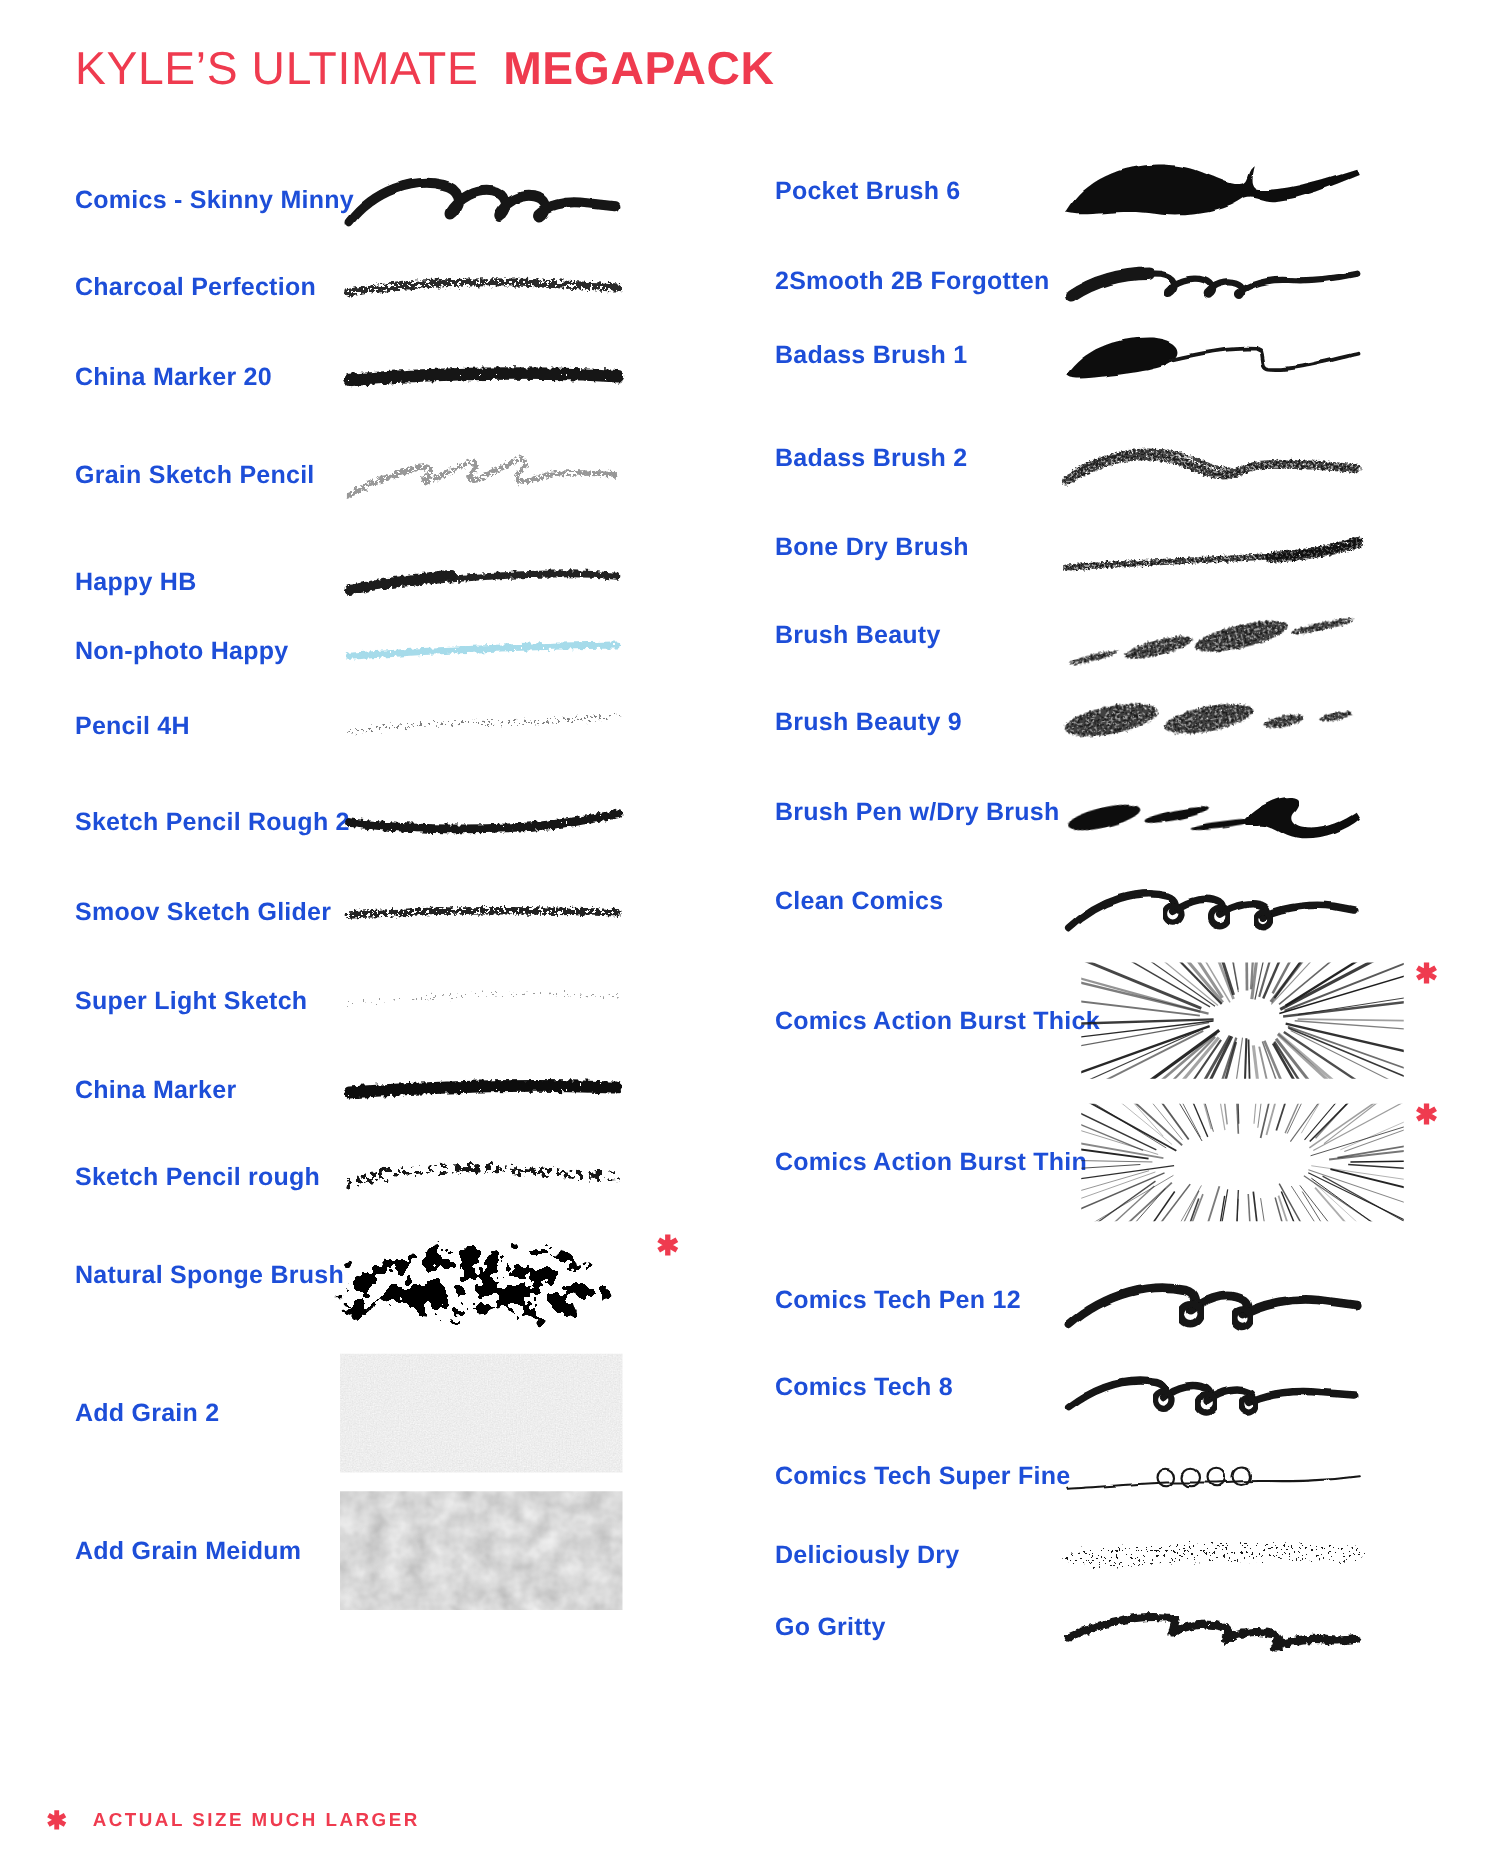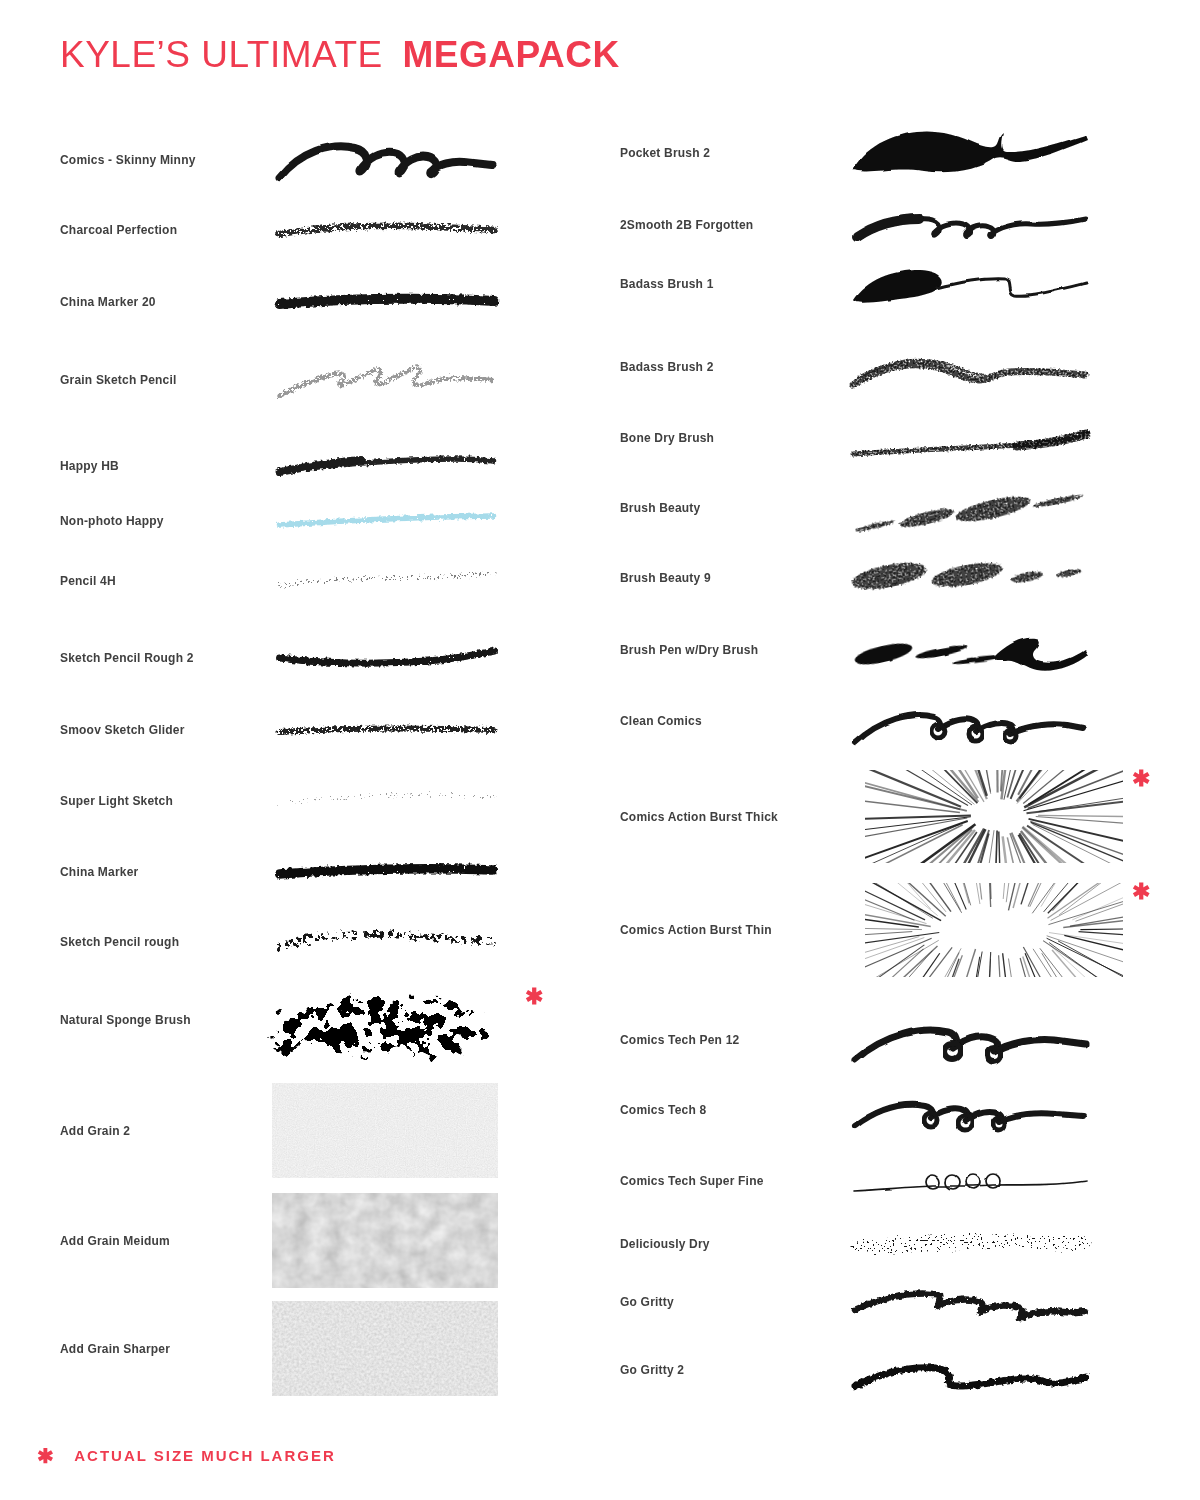--- a/index.html
+++ b/index.html
@@ -7,21 +7,21 @@
         font-family:"Liberation Sans",sans-serif;overflow:hidden;}
   #title{position:absolute;left:60px;top:34px;font-size:37px;letter-spacing:.5px;
          color:#EF3B4F;white-space:nowrap;text-align:center;}
   #title .reg{font-weight:400;}
   #title .bold{font-weight:700;margin-left:9px;}
   .col{position:absolute;top:0;height:1500px;}
   #col-left{left:60px;width:540px;}
   #col-right{left:620px;width:566px;}
   .row{position:absolute;left:0;width:100%;}
   .label{position:absolute;left:0;top:50%;transform:translateY(-50%);
-         font-weight:700;font-size:12px;color:#404040;letter-spacing:.2px;line-height:1.2;
+         font-weight:700;font-size:20px;color:#1d4ed8;letter-spacing:.2px;line-height:1.2;
          white-space:nowrap;}
   .sample{position:absolute;top:0;display:block;}
   .asterisk{position:absolute;color:#EF3B4F;font-size:22px;font-weight:700;line-height:1;}
   #footnote{position:absolute;left:0;top:1444px;width:100%;color:#EF3B4F;padding-left:37px;}
   #footnote .mark{font-size:20px;font-weight:700;vertical-align:-2px;}
   #footnote .txt{font-size:15px;font-weight:700;letter-spacing:2px;margin-left:16px;}
 </style>
 </head>
 <body>
 
@@ -213,30 +213,24 @@
         <svg viewBox="0 0 226 95" width="226" height="95" preserveAspectRatio="none" class="sample" style="left: 212px;">
           <rect x="0" y="0" width="226" height="95" fill="#ffffff" filter="url(#f-noise-fine)"></rect>
         </svg>
       </div>
       <div class="row" style="top: 1193px; height: 95px;">
         <div class="label">Add Grain Meidum</div>
         <svg viewBox="0 0 226 95" width="226" height="95" preserveAspectRatio="none" class="sample" style="left: 212px;">
           <rect x="0" y="0" width="226" height="95" fill="#ffffff" filter="url(#f-noise-coarse)"></rect>
         </svg>
       </div>
-      <div class="row" style="top: 1301px; height: 95px;">
-        <div class="label">Add Grain Sharper</div>
-        <svg viewBox="0 0 226 95" width="226" height="95" preserveAspectRatio="none" class="sample" style="left: 212px;">
-          <rect x="0" y="0" width="226" height="95" fill="#ffffff" filter="url(#f-noise-sharp)"></rect>
-        </svg>
-      </div>
     </div>
   <div id="col-right" class="col">
       <div class="row" style="top: 121px; height: 64px;">
-        <div class="label">Pocket Brush 2</div>
+        <div class="label">Pocket Brush 6</div>
         <svg viewBox="0 0 250 64" width="250" height="64" preserveAspectRatio="none" class="sample" style="left: 225px;">
           <path d="M8,48 C26,18 64,6 100,12 C122,16 136,28 148,26 C154,25 152,16 158,12 C156,20 154,30 162,31 C184,32 214,22 240,14 L242,19 C220,28 196,38 176,40 C166,41 160,34 150,37 C134,49 104,54 78,50 C54,46 28,52 14,50 C8,49 6,50 8,48 Z" filter="url(#f-rough)" fill="#0b0b0b"></path>
         </svg>
       </div>
       <div class="row" style="top: 197px; height: 56px;">
         <div class="label">2Smooth 2B Forgotten</div>
         <svg viewBox="0 0 250 56" width="250" height="56" preserveAspectRatio="none" class="sample" style="left: 225px;">
           <path d="M12,40 C34,26 62,20 84,22 C96,24 98,32 92,37 C90,39 88,38 89,36 C96,28 108,24 118,27 C126,30 126,36 122,39 C121,40 119,39 120,37 C126,30 136,27 144,30 C150,32 150,37 147,40 C146,41 144,40 145,38 C154,30 170,26 186,27 C206,28 226,25 240,22" filter="url(#f-rough)" fill="none" stroke="#141414" stroke-width="5" stroke-linecap="round" stroke-linejoin="round"></path>
           <path d="M12,40 C30,28 52,22 74,22" filter="url(#f-rough)" fill="none" stroke="#141414" stroke-width="10" stroke-linecap="round" stroke-linejoin="round"></path>
         </svg>
@@ -493,24 +487,18 @@
           <path d="M12,26 C70,20 160,18 240,22" filter="url(#f-verysparse)" fill="none" stroke="#161616" stroke-width="11" stroke-linecap="round" stroke-linejoin="round"></path>
           <path d="M30,32 C90,28 180,24 236,28" filter="url(#f-verysparse)" fill="none" stroke="#222222" stroke-width="5" stroke-linecap="round" stroke-linejoin="round"></path>
         </svg>
       </div>
       <div class="row" style="top: 1274px; height: 56px;">
         <div class="label">Go Gritty</div>
         <svg viewBox="0 0 250 56" width="250" height="56" preserveAspectRatio="none" class="sample" style="left: 225px;">
           <path d="M10,36 C36,24 62,18 88,20 C94,20 96,22 95,24 L93,32 C104,26 120,24 132,27 C137,28 138,30 137,32 L135,38 C146,32 160,30 172,33 C177,34 178,36 177,38 L175,44 C188,38 204,36 218,38 C226,39 234,38 240,37" filter="url(#f-solidrough)" fill="none" stroke="#131313" stroke-width="6.5" stroke-linecap="round" stroke-linejoin="round"></path>
         </svg>
       </div>
-      <div class="row" style="top: 1342px; height: 56px;">
-        <div class="label">Go Gritty 2</div>
-        <svg viewBox="0 0 250 56" width="250" height="56" preserveAspectRatio="none" class="sample" style="left: 225px;">
-          <path d="M10,44 C38,30 64,24 90,26 C102,27 106,34 104,38 C102,42 106,44 114,44 C134,44 158,38 178,36 C190,35 196,40 206,41 C220,42 232,38 241,35" filter="url(#f-solidrough)" fill="none" stroke="#101010" stroke-width="7" stroke-linecap="round" stroke-linejoin="round"></path>
-        </svg>
-      </div>
     </div>
   <div id="footnote">
     <span class="mark">✱</span>
     <span class="txt">ACTUAL SIZE MUCH LARGER</span>
   </div>
 </div>
 
 </body></html>

